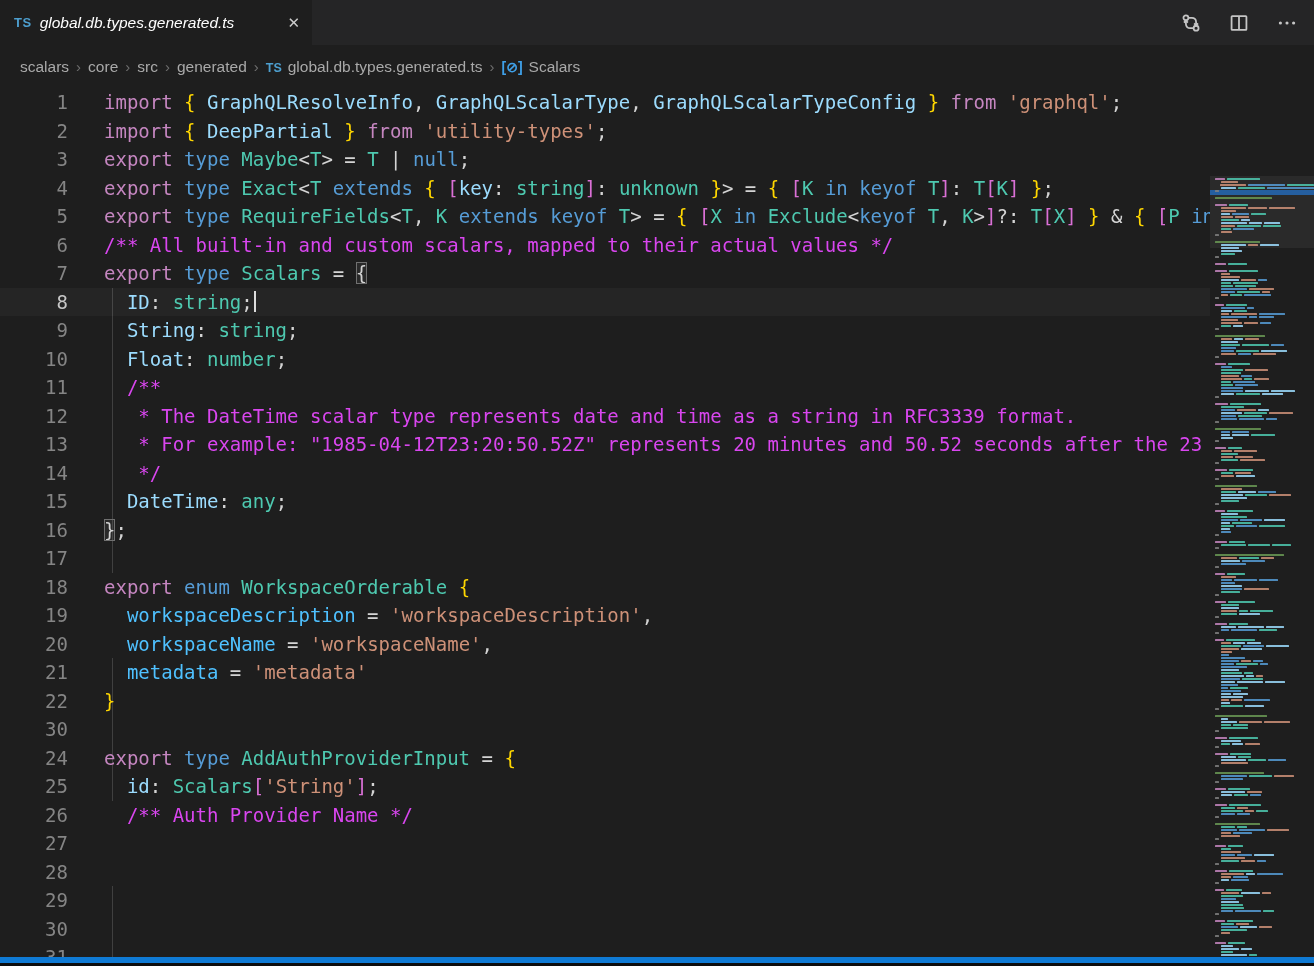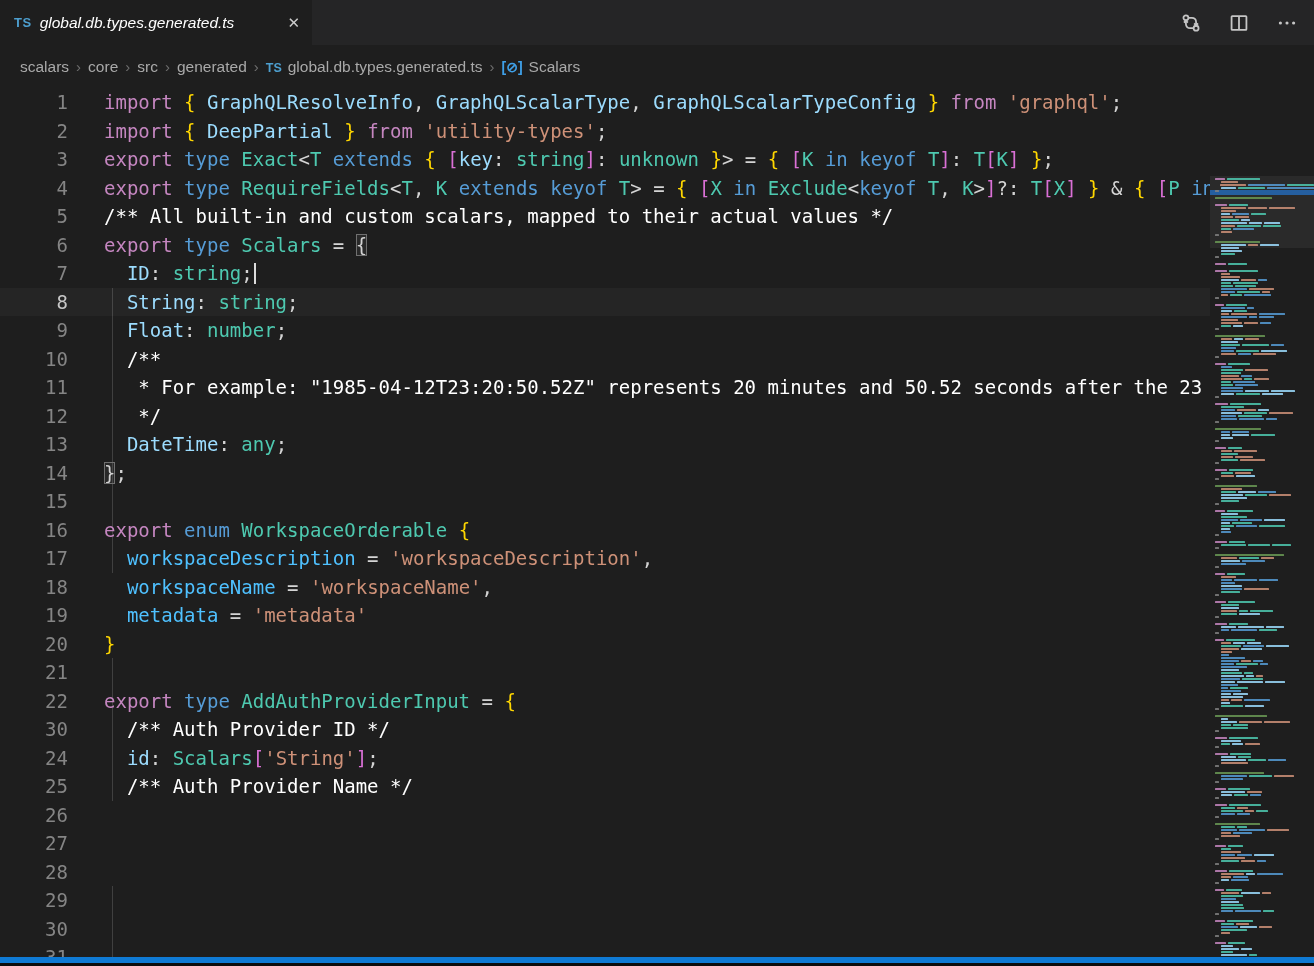--- a/index.html
+++ b/index.html
@@ -41,21 +41,21 @@
   .line-highlight { position:absolute; left:0; width:1210px; height:28.5px;
                     background:rgba(255,255,255,0.035); }
   .indent-guide { position:absolute; width:1px; background:#404040; left:112px; }
 
   .tok-k { color:#c586c0; }
   .tok-b { color:#569cd6; }
   .tok-t { color:#4ec9b0; }
   .tok-v { color:#9cdcfe; }
   .tok-e { color:#4fc1ff; }
   .tok-s { color:#ce9178; }
-  .tok-c { color:#ffffff; }
+  .tok-c { color:#d946ef; }
   .tok-p { color:#d4d4d4; }
   .tok-g { color:#ffd700; }
   .tok-o { color:#da70d6; }
   .tok-gm { color:#d4d4d4; outline:1px solid #707070; outline-offset:-1px;
             background:rgba(120,120,120,0.12); }
   .cursor { display:inline-block; width:2px; height:21px; background:#dcdcdc;
             vertical-align:middle; margin-left:1px; margin-top:-3px; }
 
   
   .minimap { position:absolute; left:1210px; top:88px; width:104px; height:869px;
@@ -160,41 +160,42 @@
       <div class="ln">26</div>
       <div class="ln">27</div>
       <div class="ln">28</div>
       <div class="ln">29</div>
       <div class="ln">30</div>
       <div class="ln">31</div>
     </div>
   <div class="code-col" id="code">
       <div class="code-line"><span class="tok-k">import </span><span class="tok-g">{</span><span class="tok-v"> GraphQLResolveInfo</span><span class="tok-p">, </span><span class="tok-v">GraphQLScalarType</span><span class="tok-p">, </span><span class="tok-v">GraphQLScalarTypeConfig </span><span class="tok-g">}</span><span class="tok-k"> from </span><span class="tok-s">'graphql'</span><span class="tok-p">;</span></div>
       <div class="code-line"><span class="tok-k">import </span><span class="tok-g">{</span><span class="tok-v"> DeepPartial </span><span class="tok-g">}</span><span class="tok-k"> from </span><span class="tok-s">'utility-types'</span><span class="tok-p">;</span></div>
+      <div class="code-line"><span class="tok-k">export </span><span class="tok-b">type </span><span class="tok-t">Maybe</span><span class="tok-p">&lt;</span><span class="tok-t">T</span><span class="tok-p">&gt; = </span><span class="tok-t">T</span><span class="tok-p"> | </span><span class="tok-b">null</span><span class="tok-p">;</span></div>
       <div class="code-line"><span class="tok-k">export </span><span class="tok-b">type </span><span class="tok-t">Exact</span><span class="tok-p">&lt;</span><span class="tok-t">T</span><span class="tok-b"> extends </span><span class="tok-g">{</span><span class="tok-p"> </span><span class="tok-o">[</span><span class="tok-v">key</span><span class="tok-p">: </span><span class="tok-t">string</span><span class="tok-o">]</span><span class="tok-p">: </span><span class="tok-t">unknown</span><span class="tok-p"> </span><span class="tok-g">}</span><span class="tok-p">&gt; = </span><span class="tok-g">{</span><span class="tok-p"> </span><span class="tok-o">[</span><span class="tok-t">K</span><span class="tok-b"> in </span><span class="tok-b">keyof </span><span class="tok-t">T</span><span class="tok-o">]</span><span class="tok-p">: </span><span class="tok-t">T</span><span class="tok-o">[</span><span class="tok-t">K</span><span class="tok-o">]</span><span class="tok-p"> </span><span class="tok-g">}</span><span class="tok-p">;</span></div>
       <div class="code-line"><span class="tok-k">export </span><span class="tok-b">type </span><span class="tok-t">RequireFields</span><span class="tok-p">&lt;</span><span class="tok-t">T</span><span class="tok-p">, </span><span class="tok-t">K</span><span class="tok-b"> extends </span><span class="tok-b">keyof </span><span class="tok-t">T</span><span class="tok-p">&gt; = </span><span class="tok-g">{</span><span class="tok-p"> </span><span class="tok-o">[</span><span class="tok-t">X</span><span class="tok-b"> in </span><span class="tok-t">Exclude</span><span class="tok-p">&lt;</span><span class="tok-b">keyof </span><span class="tok-t">T</span><span class="tok-p">, </span><span class="tok-t">K</span><span class="tok-p">&gt;</span><span class="tok-o">]</span><span class="tok-p">?: </span><span class="tok-t">T</span><span class="tok-o">[</span><span class="tok-t">X</span><span class="tok-o">]</span><span class="tok-p"> </span><span class="tok-g">}</span><span class="tok-p"> &amp; </span><span class="tok-g">{</span><span class="tok-p"> </span><span class="tok-o">[</span><span class="tok-t">P</span><span class="tok-b"> in</span></div>
       <div class="code-line"><span class="tok-c">/** All built-in and custom scalars, mapped to their actual values */</span></div>
       <div class="code-line"><span class="tok-k">export </span><span class="tok-b">type </span><span class="tok-t">Scalars</span><span class="tok-p"> = </span><span class="tok-gm">{</span></div>
       <div class="code-line"><span class="tok-p">  </span><span class="tok-v">ID</span><span class="tok-p">: </span><span class="tok-t">string</span><span class="tok-p">;</span><span class="cursor"></span></div>
       <div class="code-line"><span class="tok-p">  </span><span class="tok-v">String</span><span class="tok-p">: </span><span class="tok-t">string</span><span class="tok-p">;</span></div>
       <div class="code-line"><span class="tok-p">  </span><span class="tok-v">Float</span><span class="tok-p">: </span><span class="tok-t">number</span><span class="tok-p">;</span></div>
       <div class="code-line"><span class="tok-c">  /**</span></div>
+      <div class="code-line"><span class="tok-c">   * The DateTime scalar type represents date and time as a string in RFC3339 format.</span></div>
       <div class="code-line"><span class="tok-c">   * For example: "1985-04-12T23:20:50.52Z" represents 20 minutes and 50.52 seconds after the 23</span></div>
       <div class="code-line"><span class="tok-c">   */</span></div>
       <div class="code-line"><span class="tok-p">  </span><span class="tok-v">DateTime</span><span class="tok-p">: </span><span class="tok-t">any</span><span class="tok-p">;</span></div>
       <div class="code-line"><span class="tok-gm">}</span><span class="tok-p">;</span></div>
       <div class="code-line"></div>
       <div class="code-line"><span class="tok-k">export </span><span class="tok-b">enum </span><span class="tok-t">WorkspaceOrderable </span><span class="tok-g">{</span></div>
       <div class="code-line"><span class="tok-p">  </span><span class="tok-e">workspaceDescription</span><span class="tok-p"> = </span><span class="tok-s">'workspaceDescription'</span><span class="tok-p">,</span></div>
       <div class="code-line"><span class="tok-p">  </span><span class="tok-e">workspaceName</span><span class="tok-p"> = </span><span class="tok-s">'workspaceName'</span><span class="tok-p">,</span></div>
       <div class="code-line"><span class="tok-p">  </span><span class="tok-e">metadata</span><span class="tok-p"> = </span><span class="tok-s">'metadata'</span></div>
       <div class="code-line"><span class="tok-g">}</span></div>
       <div class="code-line"></div>
       <div class="code-line"><span class="tok-k">export </span><span class="tok-b">type </span><span class="tok-t">AddAuthProviderInput</span><span class="tok-p"> = </span><span class="tok-g">{</span></div>
-      <div class="code-line"><span class="tok-c">  /** Auth Provider ID */</span></div>
       <div class="code-line"><span class="tok-p">  </span><span class="tok-v">id</span><span class="tok-p">: </span><span class="tok-t">Scalars</span><span class="tok-o">[</span><span class="tok-s">'String'</span><span class="tok-o">]</span><span class="tok-p">;</span></div>
       <div class="code-line"><span class="tok-c">  /** Auth Provider Name */</span></div>
     </div>
   <div class="minimap" id="minimap">
     <div class="mm-slider"></div>
     <div class="mm-currentline"></div>
   <div class="mm-line">
         <span class="mm-seg" style="background: rgb(197, 134, 192); width: 10.1665px;"></span>
         <span class="mm-seg" style="background: rgb(78, 201, 176); width: 32.9484px;"></span>
       </div>

